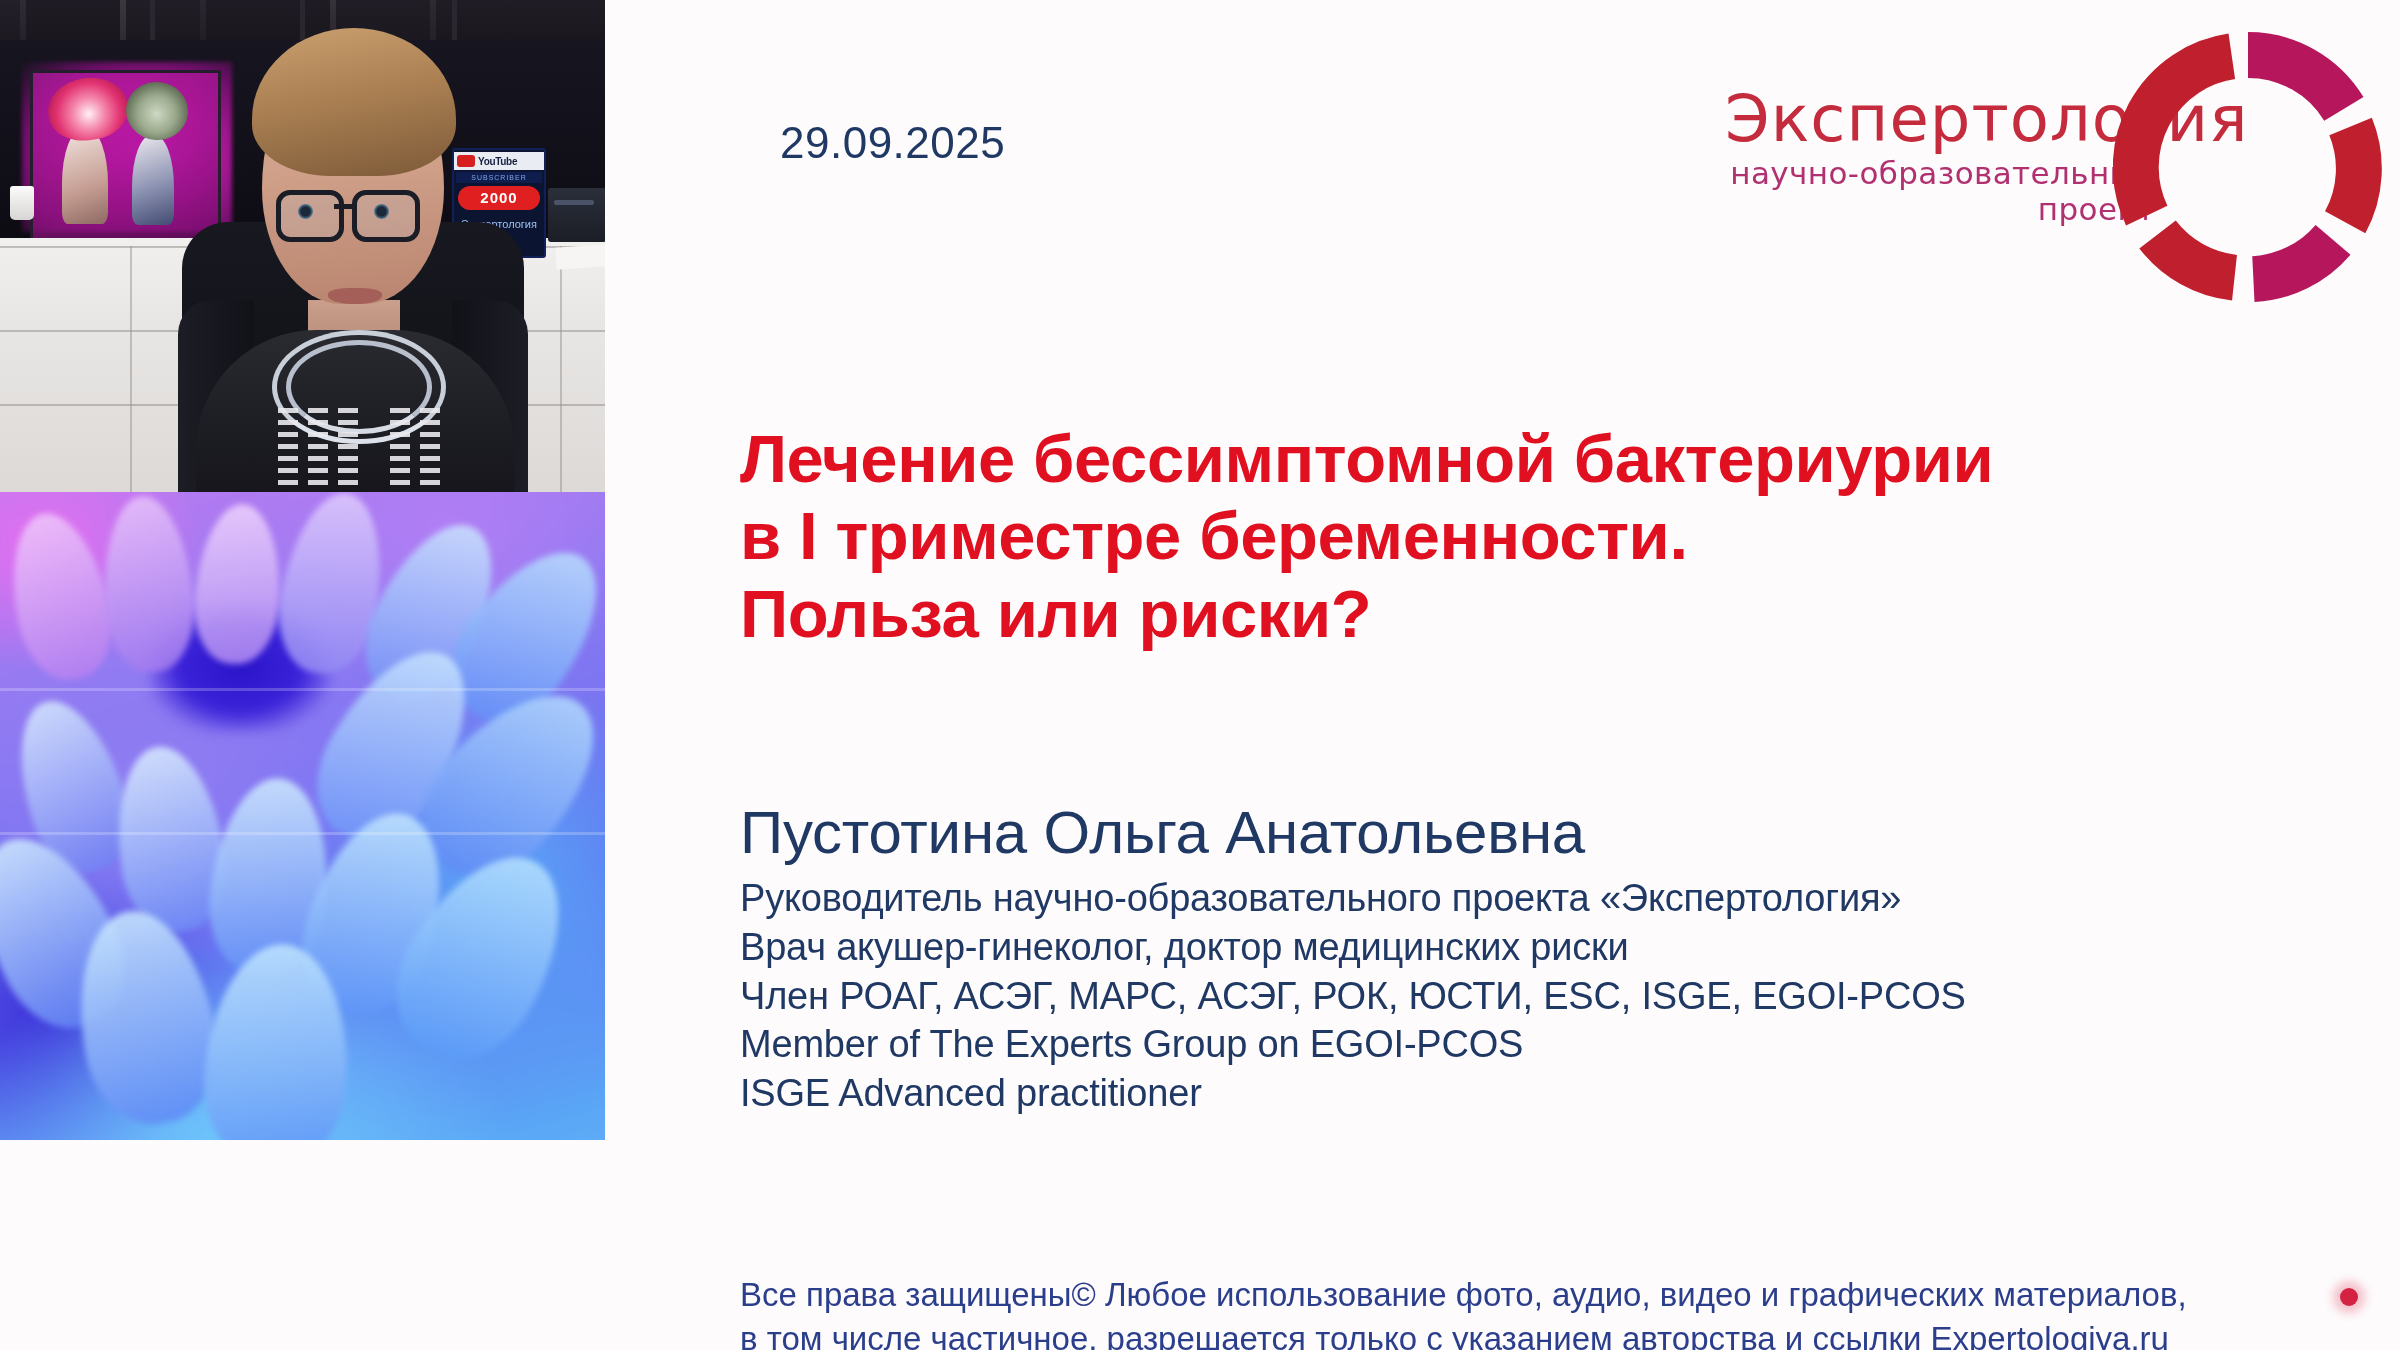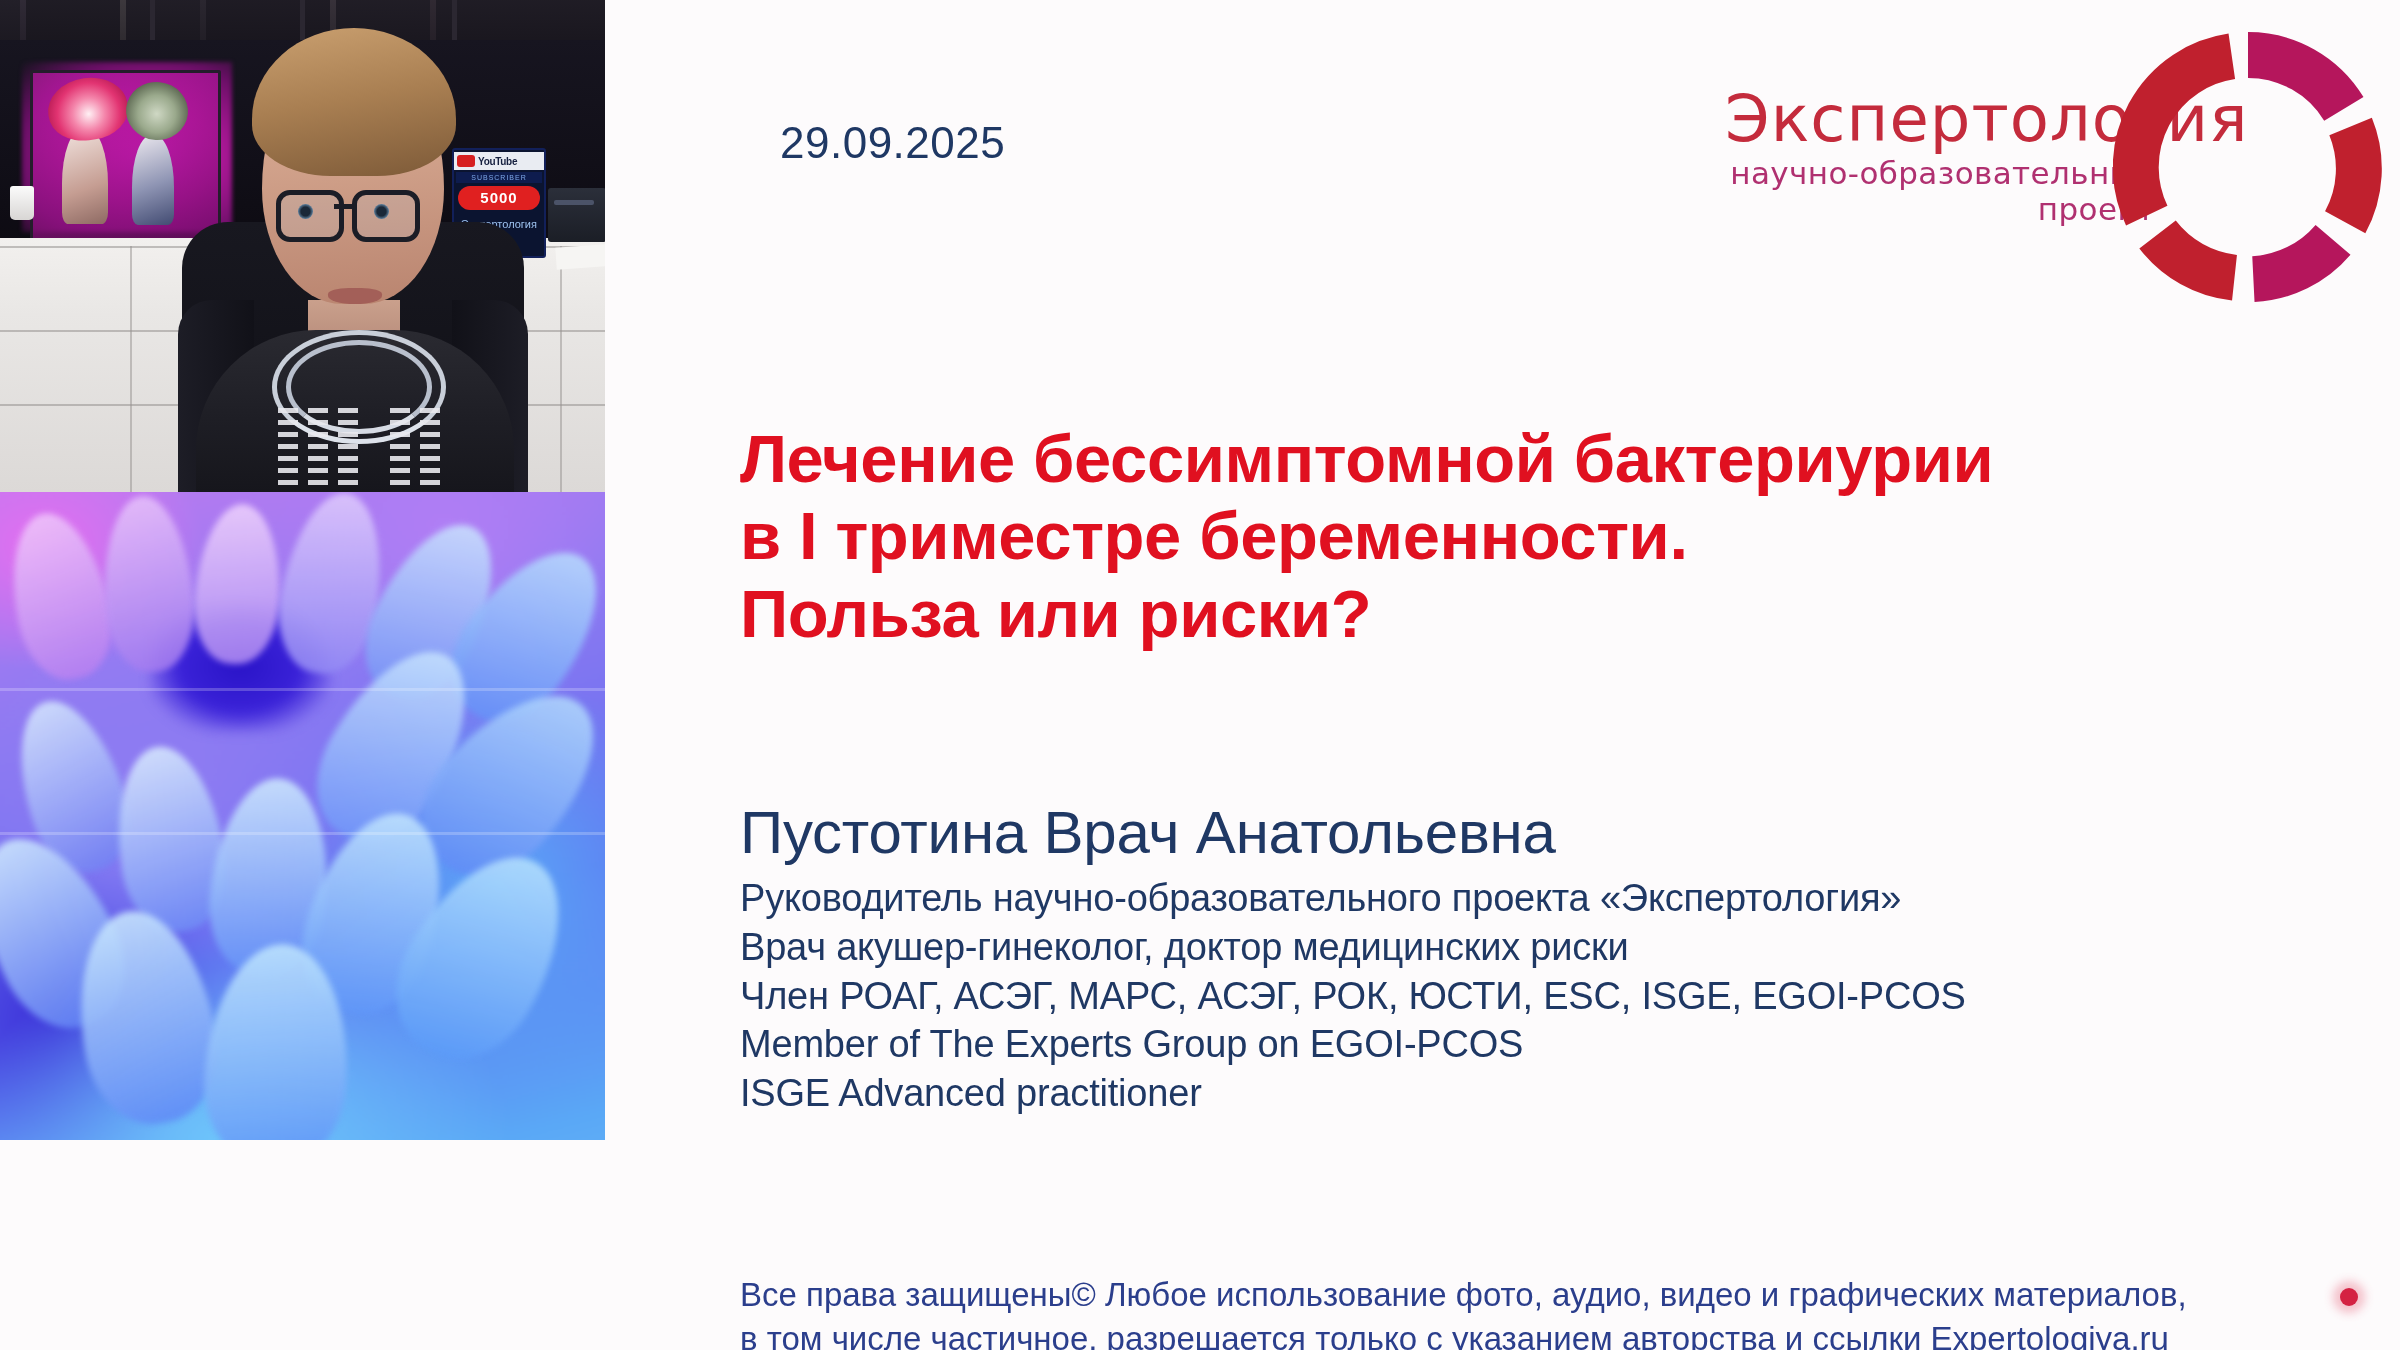--- a/index.html
+++ b/index.html
@@ -463,21 +463,21 @@
       <div class="wc-desk-vline" style="left:130px"></div>
       <div class="wc-desk-vline" style="left:560px"></div>
       <div class="wc-cup"></div>
 
       <div class="wc-yt-plaque">
         <div class="wc-yt-row1">
           <span class="wc-yt-logo"></span>
           <span class="wc-yt-word">YouTube</span>
         </div>
         <div class="wc-yt-sub">SUBSCRIBER</div>
-        <div class="wc-yt-count">5000</div>
+        <div class="wc-yt-count">2000</div>
         <div class="wc-yt-name">Экспертология</div>
         <div class="wc-yt-num">5</div>
       </div>
 
       <div class="wc-printer"></div>
       <div class="wc-printer-slot"></div>
       <div class="wc-paper"></div>
 
       <div class="wc-chair"></div>
       <div class="wc-chair-shoulderL"></div>
@@ -568,21 +568,21 @@
       </svg>
     </div>
 
     <div id="slide-title">
       <span class="tl">Лечение бессимптомной бактериурии</span>
       <span class="tl">в I триместре беременности.</span>
       <span class="tl">Польза или риски?</span>
     </div>
 
     <div id="presenter-block">
-      <div id="presenter-name">Пустотина Врач Анатольевна</div>
+      <div id="presenter-name">Пустотина Ольга Анатольевна</div>
       <div class="credential">Руководитель научно-образовательного проекта «Экспертология»</div>
       <div class="credential">Врач акушер-гинеколог, доктор медицинских риски</div>
       <div class="credential">Член РОАГ, АСЭГ, МАРС, АСЭГ, РОК, ЮСТИ, ESC, ISGE, EGOI-PCOS</div>
       <div class="credential">Member of The Experts Group on EGOI-PCOS</div>
       <div class="credential">ISGE Advanced practitioner</div>
     </div>
 
     <div id="slide-footer">
       <span class="fl-line">Все права защищены©  Любое использование фото, аудио, видео и графических материалов,</span>
       <span class="fl-line">в том числе частичное, разрешается только с указанием авторства и ссылки Expertologiya.ru</span>

